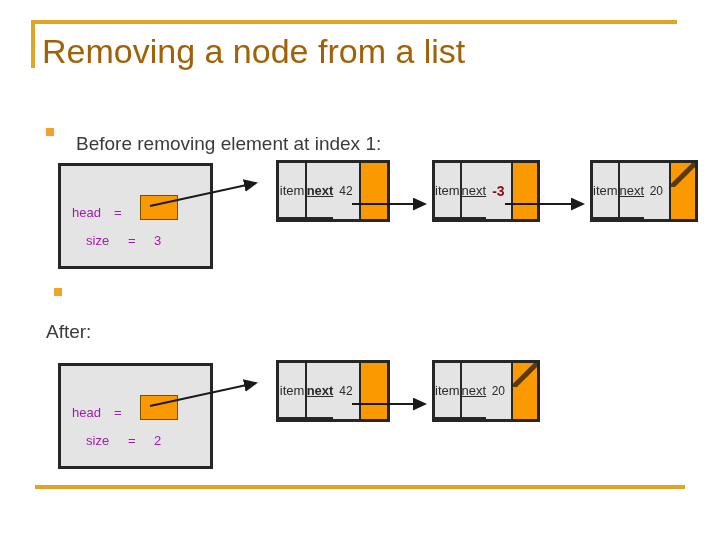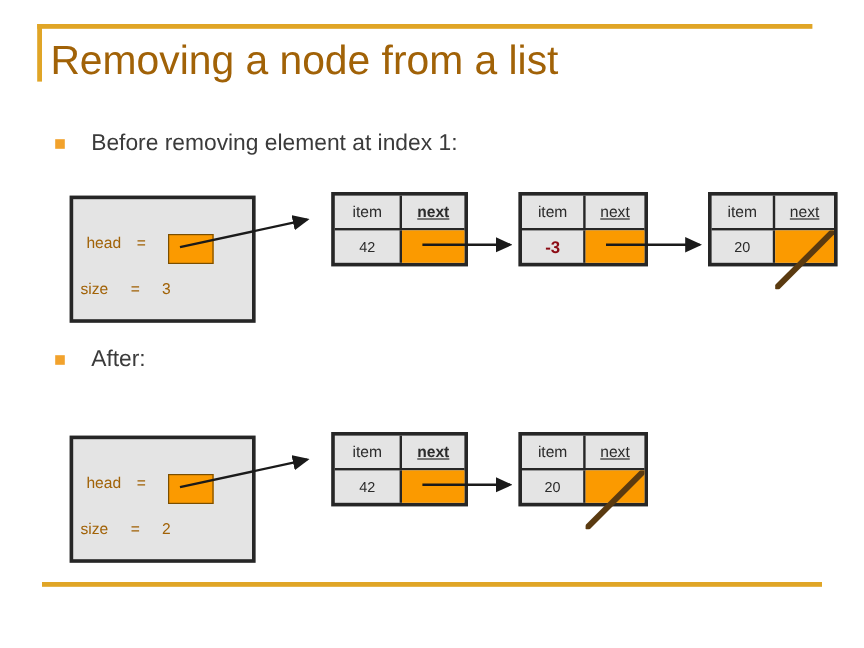--- a/index.html
+++ b/index.html
@@ -53,56 +53,57 @@
     white-space: nowrap;
   }
 
   
   .bullet-row {
     position: absolute;
     display: flex;
     align-items: center;
   }
   .bullet-row.b1 { left: 46px; top: 108px; }
-  .bullet-row.b2 { left: 46px; top: 288px; }
+  .bullet-row.b2 { left: 46px; top: 288px; flex-direction: column; }
 
   .bullet-mark {
     width: 8px;
     height: 8px;
     background: #F2A22C;
     margin-right: 22px;
     flex: 0 0 auto;
   }
   .bullet-text {
     font-size: 19px;
     line-height: 24px;
     color: #3B3B3B;
     white-space: nowrap;
+    margin-top: 24px;
   }
 
   
   .varbox {
     position: absolute;
     background: #E4E4E4;
     border: 3px solid #262626;
     box-sizing: border-box;
   }
   .varbox.before { left: 58px; top: 163px; width: 155px; height: 106px; }
   .varbox.after  { left: 58px; top: 363px; width: 155px; height: 106px; }
 
   .var-line {
     position: absolute;
     display: flex;
-    align-items: flex-start;
+    align-items: flex-end;
     font-size: 13px;
-    color: #a16207;
+    color: #a21caf;
     white-space: nowrap;
   }
   .var-line.row-head { left: 11px; top: 29px; }
-  .var-line.row-size { left: 6px; top: 67px; }
+  .var-line.row-size { left: 25px; top: 67px; }
 
   .var-name  { display: inline-block; width: 42px; }
   .var-eq    { display: inline-block; width: 26px; }
   .var-value { display: inline-block; }
 
   .ptr-swatch {
     display: inline-block;
     width: 38px;
     height: 25px;
     background: #FB9A00;
@@ -110,21 +111,21 @@
     box-sizing: border-box;
     vertical-align: middle;
   }
 
   
   .node {
     position: absolute;
     border: 3px solid #262626;
     box-sizing: border-box;
     display: flex;
-    flex-direction: column;
+    flex-direction: row;
     background: #E4E4E4;
   }
   .node-hdr, .node-val {
     display: flex;
     flex: 1 1 0;
   }
   .node-hdr { border-bottom: 2px solid #262626; }
 
   .cell-item, .cell-next {
     display: flex;

